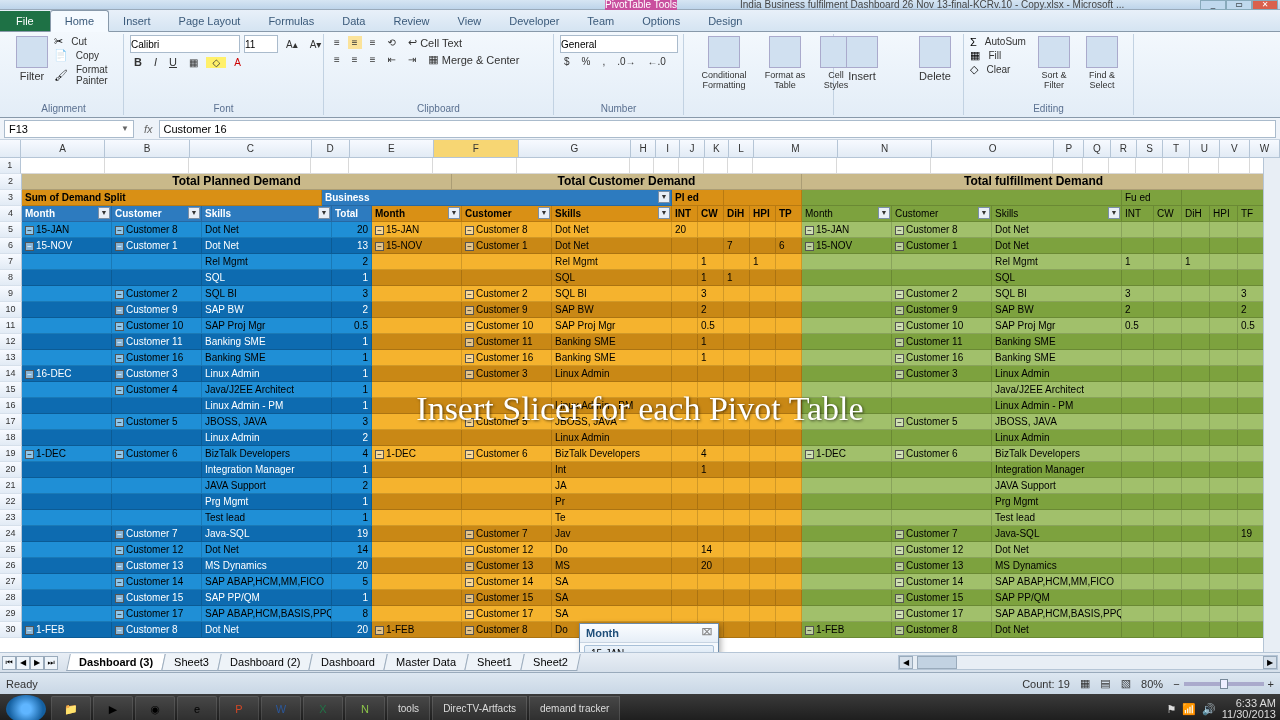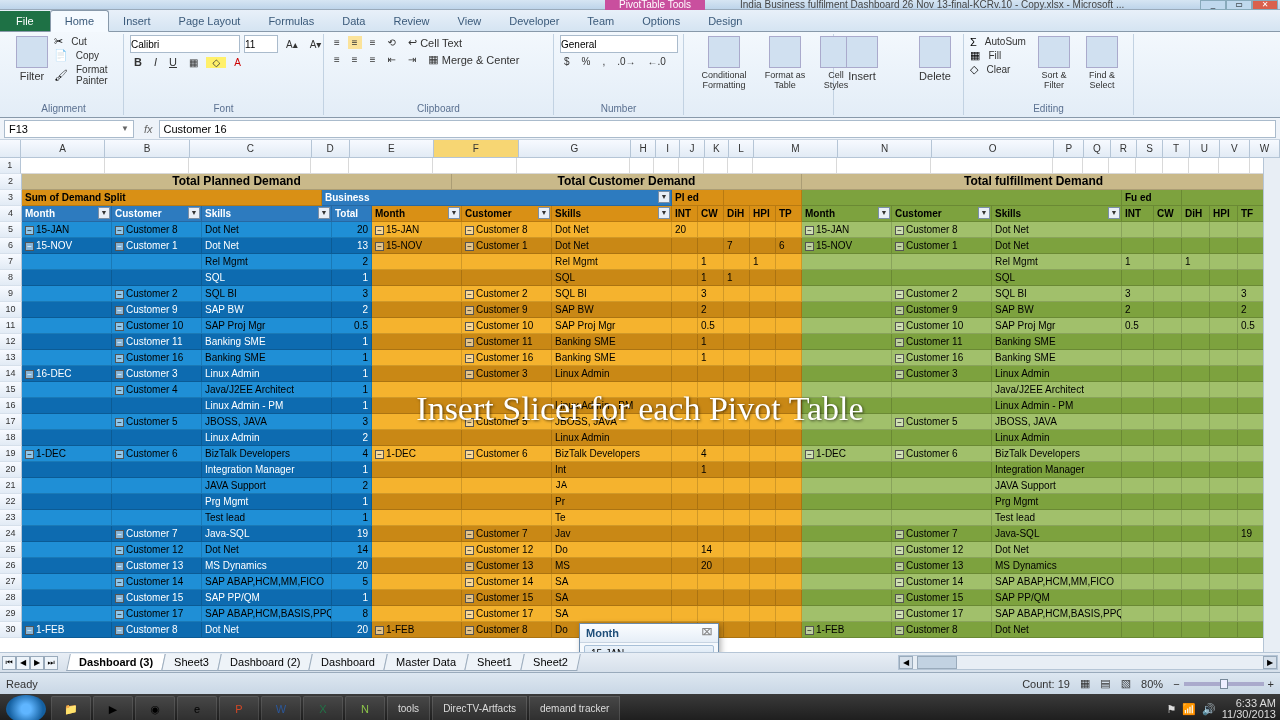--- a/index.html
+++ b/index.html
@@ -1,18 +1,18 @@
 <!DOCTYPE html>
 <html><head>
 <meta charset="utf-8">
 <style>
 *{margin:0;padding:0;box-sizing:border-box;font-family:'Segoe UI',Tahoma,sans-serif;font-size:11px;}
 body{background:#fff;width:1280px;height:720px;overflow:hidden;position:relative;}
 .titlebar{height:10px;background:linear-gradient(#d6e5f3,#bdd4ea);display:flex;align-items:center;padding:0 4px;border-bottom:1px solid #9ab;}
-.titlebar .pivot-tools{position:absolute;left:605px;top:0;background:#c94f9e;color:#fff;padding:0 14px;font-size:10px;height:10px;line-height:10px;}
+.titlebar .pivot-tools{position:absolute;left:605px;top:0;background:#c94f9e;color:#fff;padding:0 0;font-size:10px;height:10px;line-height:10px;}
 .titlebar .title-text{position:absolute;left:740px;top:0;font-size:10px;color:#444;height:10px;line-height:10px;}
 .win-controls{position:absolute;right:2px;top:0;display:flex;}
 .win-btn{width:26px;height:10px;background:#c0d9ee;border:1px solid #8ab;font-size:8px;text-align:center;line-height:8px;}
 .win-btn.close{background:#d9604c;color:#fff;}
 .ribbon-tabs{height:22px;background:linear-gradient(#e8f0f9,#d5e4f2);display:flex;align-items:flex-end;border-bottom:1px solid #8899aa;padding-left:0;}
 .ribbon-tab{padding:4px 14px;font-size:11px;color:#3b5a7a;cursor:pointer;}
 .ribbon-tab.file{background:#1e7145;color:#fff;padding:4px 16px;}
 .ribbon-tab.active{background:#f5faff;border:1px solid #8899aa;border-bottom:1px solid #f5faff;border-radius:3px 3px 0 0;margin-bottom:-1px;}
 .ribbon{height:86px;background:linear-gradient(#f3f8fd,#e3edf7);border-bottom:1px solid #8899aa;display:flex;padding:2px 4px;}
 .ribbon-group{border-right:1px solid #c2d2e2;padding:0 6px;display:flex;flex-direction:column;justify-content:space-between;}
@@ -31,21 +31,21 @@
 .col-headers{height:18px;display:flex;background:linear-gradient(#f7faff,#e2ebf5);border-bottom:1px solid #b5c5d6;}
 .rowh{width:22px;border-right:1px solid #b5c5d6;}
 .ch{border-right:1px solid #b5c5d6;text-align:center;font-size:10px;color:#333;line-height:17px;}
 .ch.sel{background:#f7d673;}
 .grid-body{position:relative;}
 .row{display:flex;height:16px;}
 .rownum{width:22px;background:linear-gradient(#f7faff,#e2ebf5);border-right:1px solid #b5c5d6;border-bottom:1px solid #d6e0eb;text-align:center;font-size:9px;color:#333;line-height:15px;}
 .cell{border-right:1px solid rgba(0,0,0,.15);border-bottom:1px solid rgba(0,0,0,.15);padding:0 3px;font-size:10px;line-height:15px;overflow:hidden;white-space:nowrap;position:relative;}
 .hdr-blue{background:#2d7bbf;color:#fff;font-weight:bold;}
 .hdr-orange{background:#d99015;color:#000;font-weight:bold;}
-.hdr-green{background:#7da23e;color:#000;font-weight:bold;}
+.hdr-green{background:#7da23e;color:#000;font-weight:normal;}
 .title-tan{background:#c9b98a;color:#000;font-weight:bold;text-align:center;font-size:12px;}
 .c-blue1{background:#1f8fd6;color:#000;}
 .c-blue2{background:#0d6bb0;color:#fff;}
 .c-or1{background:#f5b32e;color:#000;}
 .c-or2{background:#c98815;color:#000;}
 .c-gr1{background:#a1c06b;color:#000;}
 .c-gr2{background:#7da23e;color:#000;}
 .dd-arrow{position:absolute;right:1px;top:1px;width:12px;height:12px;background:#e8eef6;border:1px solid #7a8fa6;font-size:7px;text-align:center;line-height:10px;color:#333;}
 .exp{display:inline-block;width:9px;height:9px;border:1px solid #555;text-align:center;line-height:7px;font-size:8px;margin-right:2px;background:rgba(255,255,255,.5);}
 .overlay-text{position:absolute;top:390px;left:0;width:100%;text-align:center;font-family:Georgia,serif;font-size:34px;color:#fff;text-shadow:1px 1px 3px rgba(0,0,0,.6);font-weight:normal;pointer-events:none;z-index:50;}
@@ -714,21 +714,21 @@
         <div class="cell c-gr2" style="width: 28px;"></div>
       </div>
       <div class="row">
         <div class="rownum">21</div>
         <div class="cell c-blue1" style="width: 90px;"></div>
         <div class="cell c-blue1" style="width: 90px;"></div>
         <div class="cell c-blue1" style="width: 130px;">JAVA Support</div>
         <div class="cell c-blue1" style="width: 40px; text-align: right;">2</div>
         <div class="cell c-or1" style="width: 90px;"></div>
         <div class="cell c-or1" style="width: 90px;"></div>
-        <div class="cell c-or1" style="width: 120px; font-family: Liberation Mono, monospace;">JA</div>
+        <div class="cell c-or1" style="width: 120px;">JA</div>
         <div class="cell c-or1" style="width: 26px;"></div>
         <div class="cell c-or1" style="width: 26px;"></div>
         <div class="cell c-or1" style="width: 26px;"></div>
         <div class="cell c-or1" style="width: 26px;"></div>
         <div class="cell c-or1" style="width: 26px;"></div>
         <div class="cell c-gr1" style="width: 90px;"></div>
         <div class="cell c-gr1" style="width: 100px;"></div>
         <div class="cell c-gr1" style="width: 130px;">JAVA Support</div>
         <div class="cell c-gr1" style="width: 32px;"></div>
         <div class="cell c-gr1" style="width: 28px;"></div>

